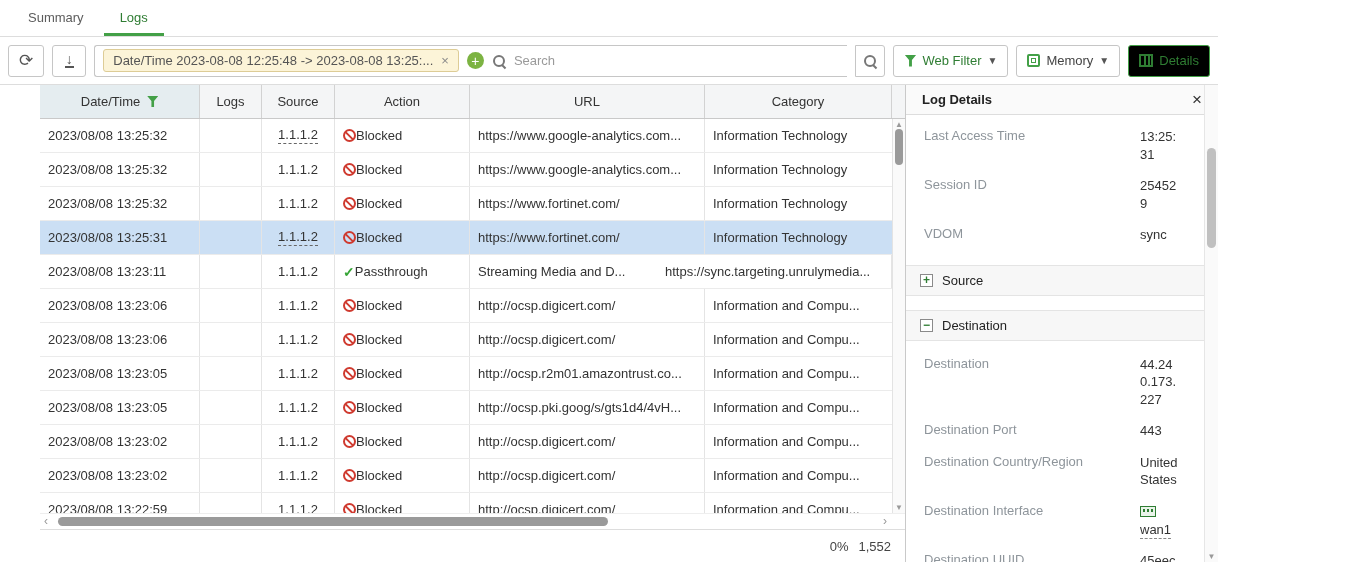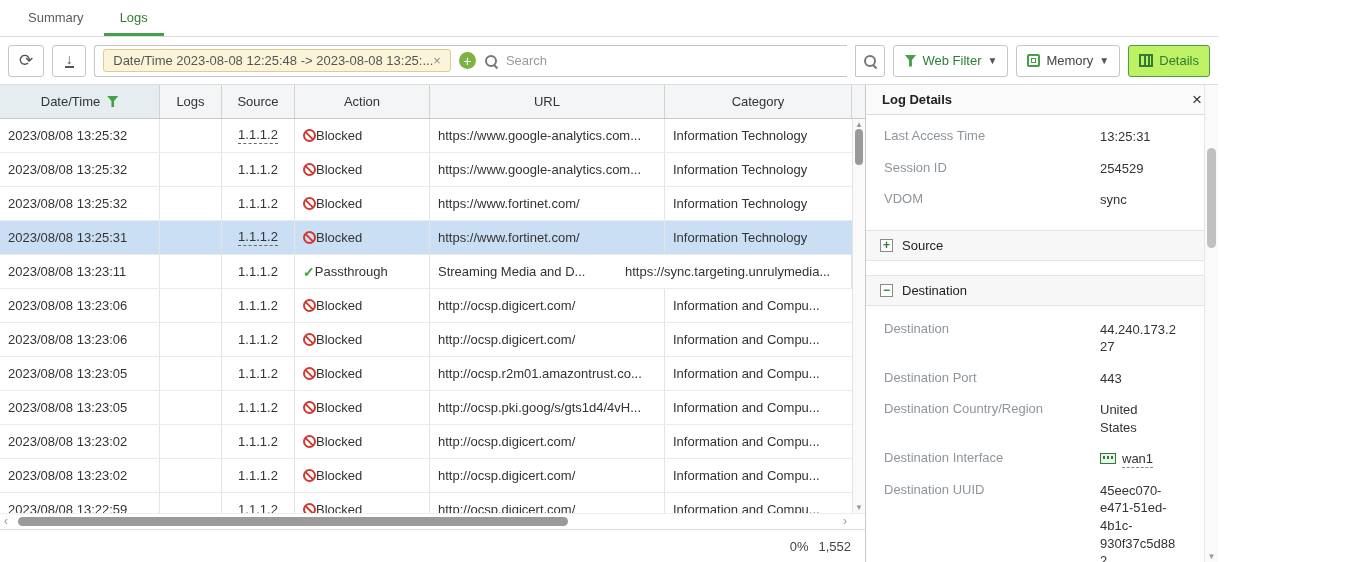--- a/index.html
+++ b/index.html
@@ -11,41 +11,41 @@
   .tabbar { display:flex; gap:4px; border-bottom:1px solid #ddd; background:#fff; padding:0 12px; flex:0 0 37px; }
   .tab { padding:10px 16px 7px; color:#5c5c5c; cursor:pointer; border-bottom:3px solid transparent; }
   .tab.active { color:#2f7d33; border-bottom-color:#43a047; }
 
   
   .toolbar { display:flex; align-items:center; gap:8px; padding:0 8px; border-bottom:1px solid #ddd; flex:0 0 48px; background:#fff; }
   .tbtn { height:32px; min-width:34px; border:1px solid #c6c6c6; border-radius:3px; background:#fff; display:flex; align-items:center; justify-content:center; gap:6px; padding:0 10px; cursor:pointer; color:#444; font-size:13px; font-family:inherit; }
   .refresh-glyph { font-size:17px; color:#555; line-height:1; }
   .dl { display:inline-block; border-bottom:2px solid #555; line-height:12px; padding:0 1px 1px; font-size:14px; color:#555; }
   .searchwrap { flex:1; display:flex; align-items:center; gap:8px; border:1px solid #c6c6c6; border-right:none; border-radius:3px 0 0 3px; height:32px; padding:0 8px; background:#fff; min-width:0; }
-  .pill { display:flex; align-items:center; gap:0; background:#fcf4d8; border:1px solid #ddcc96; border-radius:3px; padding:3px 9px; color:#555; white-space:nowrap; cursor:pointer; }
+  .pill { display:flex; align-items:center; gap:8px; background:#fcf4d8; border:1px solid #ddcc96; border-radius:3px; padding:3px 9px; color:#555; white-space:nowrap; cursor:pointer; }
   .pillx { color:#8a8a8a; cursor:pointer; font-size:13px; }
   .plus { flex:0 0 17px; width:17px; height:17px; border-radius:50%; background:#7cb342; color:#fff; display:flex; align-items:center; justify-content:center; font-size:14px; line-height:1; cursor:pointer; }
   .lens { position:relative; width:14px; height:14px; display:inline-block; flex:0 0 14px; }
   .lens::before { content:""; position:absolute; left:1px; top:1px; width:8px; height:8px; border:2px solid #777; border-radius:50%; }
   .lens::after { content:""; position:absolute; left:10px; top:10px; width:5px; height:2px; background:#777; transform:rotate(45deg); transform-origin:left center; }
   .searchinput { border:none; outline:none; flex:1; font-size:13px; font-family:inherit; color:#333; min-width:0; }
   .searchinput::placeholder { color:#9a9a9a; }
   .searchbtn { border-radius:0 3px 3px 0; min-width:30px; padding:0 7px; }
   .caret { font-size:10px; color:#555; }
   .funnel { display:inline-block; width:12px; height:12px; background:#43a047; clip-path:polygon(0 0,100% 0,62% 45%,62% 100%,38% 100%,38% 45%); }
   .green-label { color:#2f7d33; }
   .chip { display:inline-block; width:13px; height:13px; border:2px solid #43a047; border-radius:2px; position:relative; }
   .chip::after { content:""; position:absolute; inset:2px; border:1px solid #43a047; }
-  .details-btn { border-color:#43a047; color:#2f7d33; background:#bef264; }
+  .details-btn { border-color:#43a047; color:#2f7d33; background:#000000; }
   .tblicon { display:inline-block; width:14px; height:13px; border:2px solid #2f7d33; position:relative; }
   .tblicon::before { content:""; position:absolute; top:0; bottom:0; left:3px; width:2px; background:#2f7d33; }
   .tblicon::after { content:""; position:absolute; top:0; bottom:0; left:7px; width:2px; background:#2f7d33; }
 
   
-  .content { flex:1; display:flex; min-height:0; }
+  .content { flex:1; display:flex; min-height:0;padding-left:40px; }
   .table-pane { width:866px; flex:0 0 866px; display:flex; flex-direction:column; border-right:1px solid #c9c9c9; min-height:0; }
 
   
   .thead { display:flex; background:#f4f5f6; border-bottom:1px solid #c9c9c9; flex:0 0 34px; align-items:stretch; }
   .cell { display:flex; align-items:center; overflow:hidden; white-space:nowrap; border-right:1px solid #e4e4e4; padding:0 8px; }
   .thead .cell { border-right:1px solid #d2d2d2; justify-content:center; color:#333; position:relative; }
   .c-date { width:160px; flex:0 0 160px; }
   .c-user { width:62px; flex:0 0 62px; justify-content:center; }
   .c-src  { width:73px; flex:0 0 73px; justify-content:center; }
   .c-act  { width:135px; flex:0 0 135px; }

